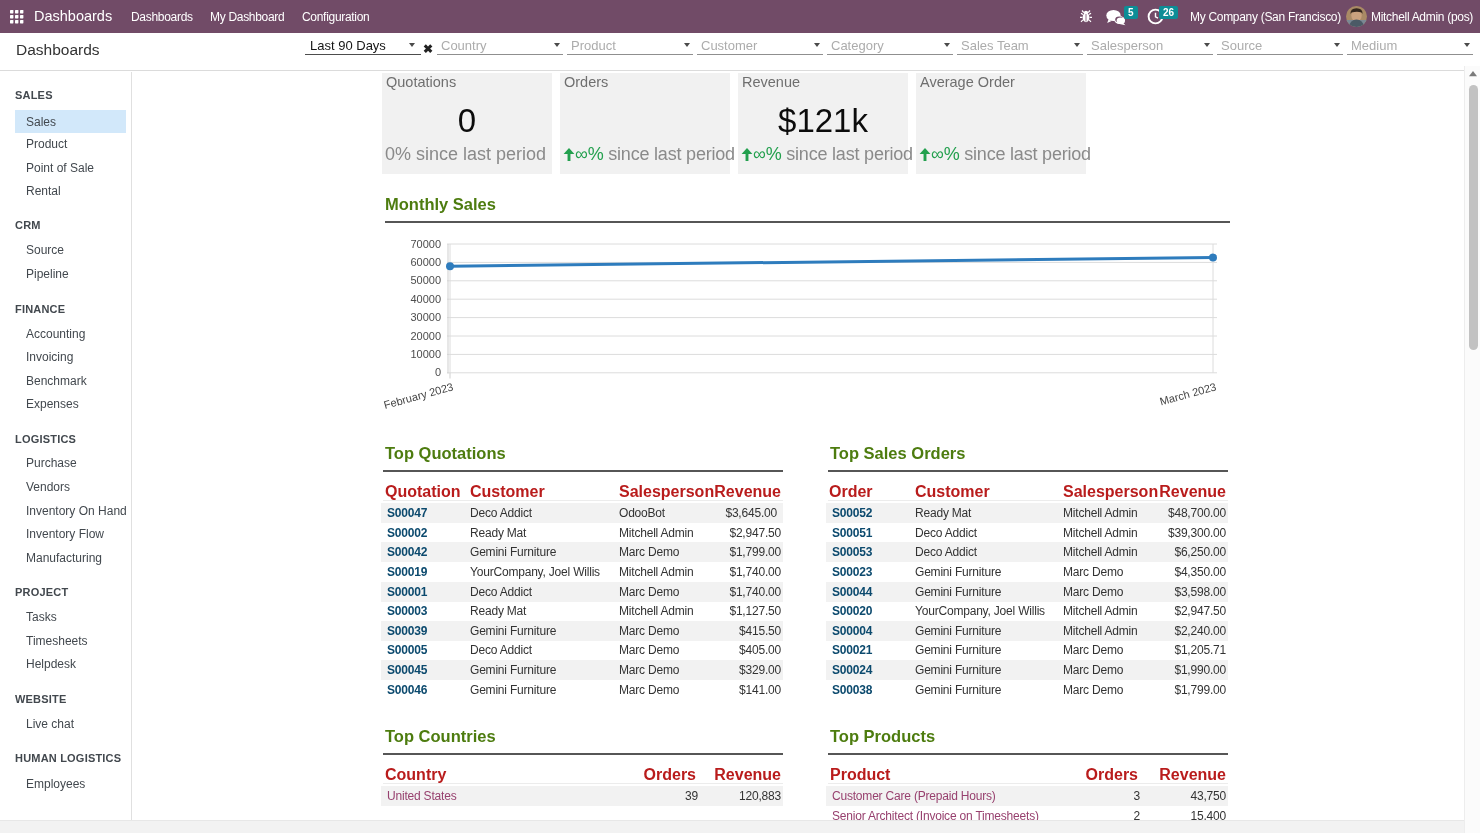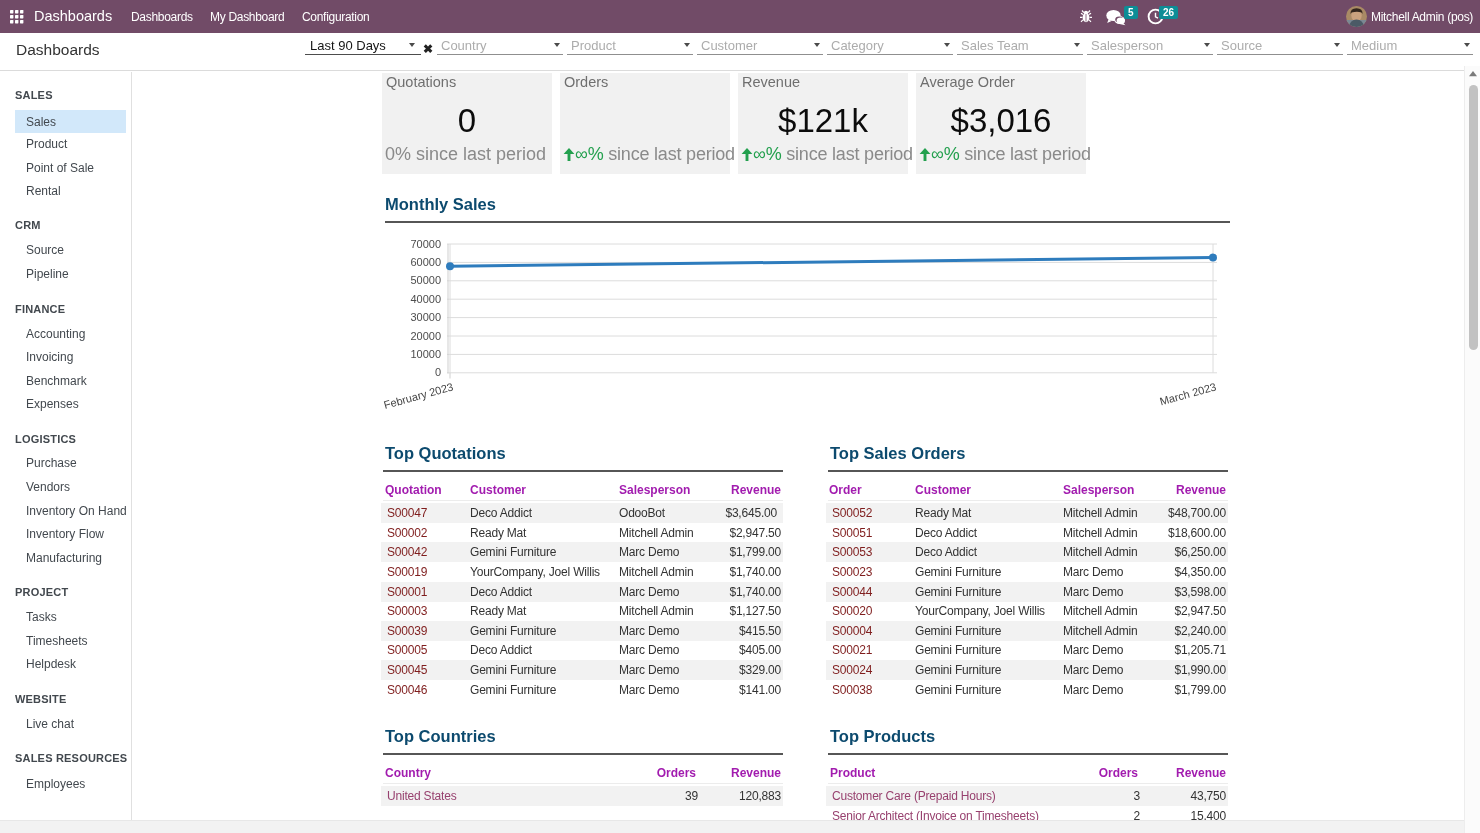--- a/index.html
+++ b/index.html
@@ -28,29 +28,29 @@
 .sbh { position:absolute; left:15px; font-size:11px; font-weight:700; color:#42484e; letter-spacing:0.2px;}
 .sbi { position:absolute; left:26px; font-size:12px; color:#42484e; }
 
 .card { position:absolute; top:73px; width:170px; height:101px; background:#f1f1f1; }
 .card .ct { position:absolute; left:4px; top:2px; font-size:14.5px; line-height:15px; color:#6f6f6f; }
 .card .cv { position:absolute; left:0; width:170px; top:31px; line-height:33px; text-align:center;
   font-size:33px; color:#0c0c0c; }
 .card .cb { position:absolute; left:3px; top:71px; font-size:18px; line-height:20px;
   letter-spacing:-0.2px; color:#8a8a8a; white-space:nowrap;}
 
-.shead { position:absolute; font-size:16.5px; font-weight:700; color:#0c4a6e; white-space:nowrap;}
+.shead { position:absolute; font-size:16.5px; font-weight:700; color:#4d7c0f; white-space:nowrap;}
 .sline { position:absolute; height:2px; background:#565656; }
 
-.th { position:absolute; font-size:12px; font-weight:700; color:#a21caf; white-space:nowrap;}
+.th { position:absolute; font-size:16px; font-weight:700; color:#b91c1c; white-space:nowrap;}
 .trow { position:absolute; height:20px; }
 .trow.odd { background:#f2f2f2; }
 .tc { position:absolute; top:0; height:20px; line-height:20px; font-size:12px; letter-spacing:-0.2px;
   color:#333; white-space:nowrap; }
-.lnk-t { color:#7f1d1d; }
+.lnk-t { color:#0c4a6e;font-weight:bold; }
 .lnk-m { color:#97406e; }
 .num { text-align:right; }
 
 #strip { position:absolute; left:0; top:820px; width:1464px; height:13px; background:#f2f2f2;
   border-top:1px solid #e7e7e7; }
 #sbtrack { position:absolute; left:1464px; top:66px; width:16px; height:767px; background:#fbfbfb;
   border-left:1px solid #ededed; }
 #sbthumb { position:absolute; left:1469px; top:85px; width:9px; height:265px; background:#c2c2c2;
   border-radius:5px; }
 </style></head>
@@ -88,20 +88,21 @@
 <path d="M18 13.8 L20.4 16.2 L14.5 15" fill="#fff"></path>
 <ellipse cx="14.2" cy="10.5" rx="4" ry="3" fill="#714B67"></ellipse>
 <ellipse cx="15.8" cy="11.8" rx="4.2" ry="3.2" fill="#fff"></ellipse>
 </svg>
 <span class="badge" style="left:1124px">5</span>
 <svg class="abs" style="left:1147px;top:8px" width="17" height="17" viewBox="0 0 17 17">
 <circle cx="8.5" cy="8.5" r="6.9" fill="none" stroke="#fff" stroke-width="1.9"></circle>
 <path d="M8.5 4.8 V8.8 L11 10.2" stroke="#fff" stroke-width="1.4" fill="none"></path>
 </svg>
 <span class="badge" style="left:1159px">26</span>
+<span class="tbtext" style="left:1190px">My Company (San Francisco)</span>
 <svg class="abs" style="left:1346px;top:6px" width="21" height="21" viewBox="0 0 21 21">
 <defs>
         <clipPath id="av">
           <circle cx="10.5" cy="10.5" r="10.5"></circle>
         </clipPath>
       </defs>
 <g clip-path="url(#av)">
 <rect width="21" height="21" fill="#a98a65"></rect>
 <rect x="0" y="14" width="21" height="7" fill="#7b8894"></rect>
 <ellipse cx="10.5" cy="9.5" rx="5.2" ry="6" fill="#caa27e"></ellipse>
@@ -171,21 +172,21 @@
 <span class="sbi" style="top:480px">Vendors</span>
 <span class="sbi" style="top:503.5px">Inventory On Hand</span>
 <span class="sbi" style="top:527px">Inventory Flow</span>
 <span class="sbi" style="top:550.5px">Manufacturing</span>
 <span class="sbh" style="top:586.0px">PROJECT</span>
 <span class="sbi" style="top:610px">Tasks</span>
 <span class="sbi" style="top:633.5px">Timesheets</span>
 <span class="sbi" style="top:657px">Helpdesk</span>
 <span class="sbh" style="top:692.5px">WEBSITE</span>
 <span class="sbi" style="top:716.5px">Live chat</span>
-<span class="sbh" style="top:752.0px">SALES RESOURCES</span>
+<span class="sbh" style="top:752.0px">HUMAN LOGISTICS</span>
 <span class="sbi" style="top:777px">Employees</span>
 <div class="card" style="left:382px">
 <div class="ct">Quotations</div>
 <div class="cv">0</div>
 <div class="cb" style="letter-spacing:0">0% since last period</div>
 </div>
 <div class="card" style="left:560px">
 <div class="ct">Orders</div>
 <div class="cb"><svg style="vertical-align:-1px" width="12" height="13" viewBox="0 0 12 13">
         <polygon points="6,0 0.6,6 11.4,6" fill="#23a04e"></polygon>
@@ -195,21 +196,20 @@
 <div class="card" style="left:738px">
 <div class="ct">Revenue</div>
 <div class="cv">$121k</div>
 <div class="cb"><svg style="vertical-align:-1px" width="12" height="13" viewBox="0 0 12 13">
         <polygon points="6,0 0.6,6 11.4,6" fill="#23a04e"></polygon>
         <rect x="4.55" y="4.8" width="2.9" height="8.2" fill="#23a04e"></rect>
       </svg><span style="color:#23a04e">∞%</span> since last period</div>
 </div>
 <div class="card" style="left:916px">
 <div class="ct">Average Order</div>
-<div class="cv">$3,016</div>
 <div class="cb"><svg style="vertical-align:-1px" width="12" height="13" viewBox="0 0 12 13">
         <polygon points="6,0 0.6,6 11.4,6" fill="#23a04e"></polygon>
         <rect x="4.55" y="4.8" width="2.9" height="8.2" fill="#23a04e"></rect>
       </svg><span style="color:#23a04e">∞%</span> since last period</div>
 </div>
 <div class="shead" style="left:385px;top:195px">Monthly Sales</div>
 <div class="sline" style="left:385px;top:221px;width:845px"></div>
 <svg class="abs" style="left:380px;top:230px" width="860" height="185" viewBox="0 0 860 185">
     <line x1="67" y1="14.0" x2="837" y2="14.0" stroke="#dcdcdc" stroke-width="1"></line>
     <text x="61" y="17.5" font-size="11" fill="#4d4d4d" text-anchor="end">70000</text>
@@ -314,21 +314,21 @@
 <div class="trow odd" style="left:826px;top:503.0px;width:402px">
 <span class="tc lnk-t" style="left:6px">S00052</span>
 <span class="tc" style="left:89px">Ready Mat</span>
 <span class="tc" style="left:237px">Mitchell Admin</span>
 <span class="tc num" style="left:280px;width:120px">$48,700.00</span>
 </div>
 <div class="trow" style="left:826px;top:522.6px;width:402px">
 <span class="tc lnk-t" style="left:6px">S00051</span>
 <span class="tc" style="left:89px">Deco Addict</span>
 <span class="tc" style="left:237px">Mitchell Admin</span>
-<span class="tc num" style="left:280px;width:120px">$18,600.00</span>
+<span class="tc num" style="left:280px;width:120px">$39,300.00</span>
 </div>
 <div class="trow odd" style="left:826px;top:542.2px;width:402px">
 <span class="tc lnk-t" style="left:6px">S00053</span>
 <span class="tc" style="left:89px">Deco Addict</span>
 <span class="tc" style="left:237px">Mitchell Admin</span>
 <span class="tc num" style="left:280px;width:120px">$6,250.00</span>
 </div>
 <div class="trow" style="left:826px;top:561.9px;width:402px">
 <span class="tc lnk-t" style="left:6px">S00023</span>
 <span class="tc" style="left:89px">Gemini Furniture</span>

